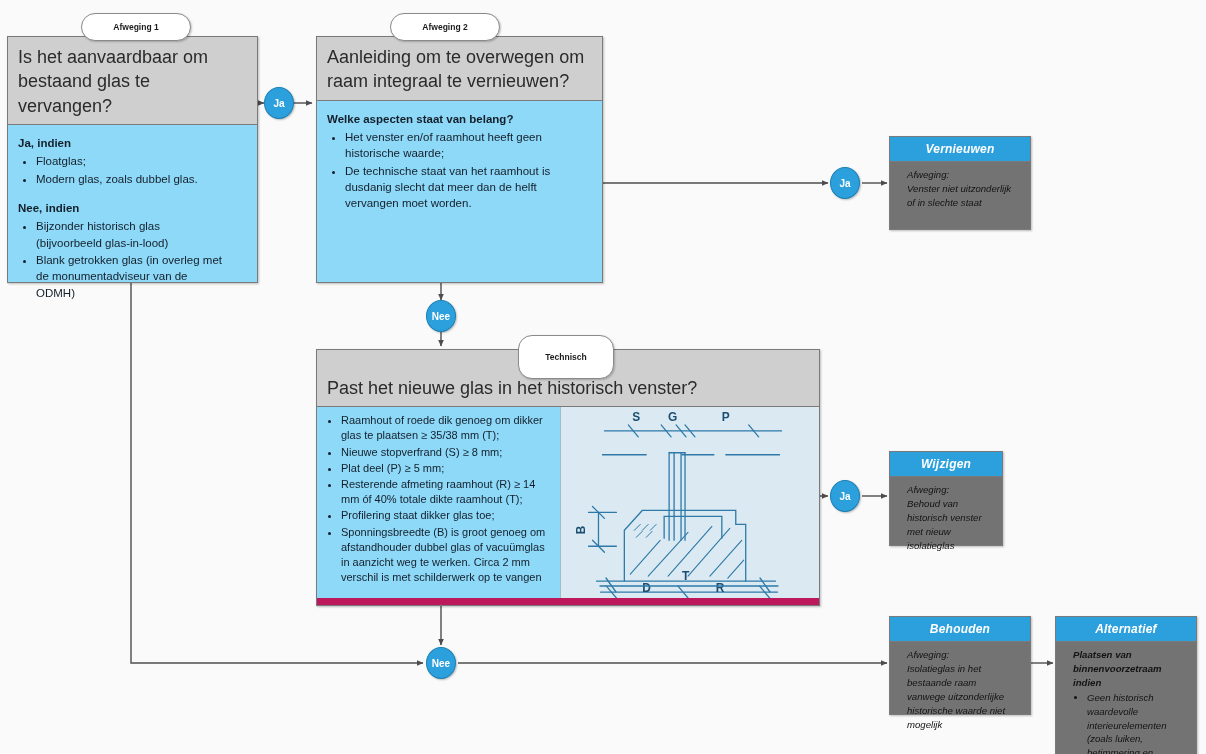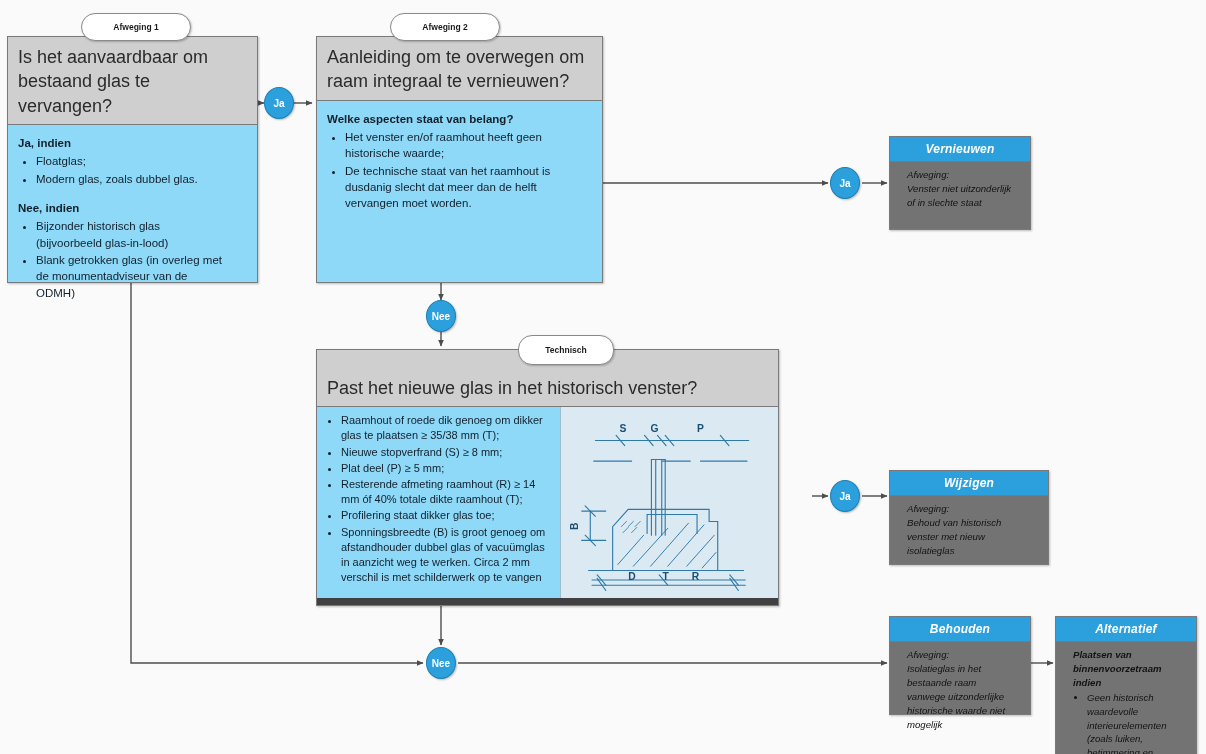--- a/index.html
+++ b/index.html
@@ -153,21 +153,21 @@
       <line x1="1030" y1="659" x2="1053" y2="659" marker-end="url(#arrow)"></line>
     </g>
   </svg>
 
   <div class="tab" style="left:81px;top:9px;width:110px;height:28px;">
     <span>Afweging 1</span>
   </div>
   <div class="tab" style="left:390px;top:9px;width:110px;height:28px;">
     <span>Afweging 2</span>
   </div>
-  <div class="tab" style="left:518px;top:331px;width:96px;height:30px;">
+  <div class="tab" style="left:518px;top:331px;width:96px;height:44px;">
     <span>Technisch</span>
   </div>
 
   <div class="qbox" style="left:7px;top:32px;width:251px;height:247px;">
     <div class="qhead">Is het aanvaardbaar om bestaand glas te vervangen?</div>
     <div class="qbody">
       <span class="bold">Ja, indien</span>
       <ul>
         <li>Floatglas;</li>
         <li>Modern glas, zoals dubbel glas.</li>
@@ -185,21 +185,21 @@
     <div class="qhead">Aanleiding om te overwegen om raam integraal te vernieuwen?</div>
     <div class="qbody">
       <span class="bold">Welke aspecten staat van belang?</span>
       <ul>
         <li>Het venster en/of raamhout heeft geen historische waarde;</li>
         <li>De technische staat van het raamhout is dusdanig slecht dat meer dan de helft vervangen moet worden.</li>
       </ul>
     </div>
   </div>
 
-  <div class="qbox" style="left:316px;top:345px;width:463px;height:257px;background:#404040;">
+  <div class="qbox" style="left:316px;top:345px;width:504px;height:257px;background:#be185d;">
     <div class="qhead" style="padding-top:26px;">Past het nieuwe glas in het historisch venster?</div>
     <div style="display:flex;height:191px;">
       <div class="qbody" style="width:243px;background:#8ed8f8;padding:6px 8px 6px 8px;font-size:11px;line-height:1.38;">
         <ul style="padding-left:16px;">
           <li>Raamhout of roede dik genoeg om dikker glas te plaatsen ≥ 35/38 mm (T);</li>
           <li>Nieuwe stopverfrand (S) ≥ 8 mm;</li>
           <li>Plat deel (P) ≥ 5 mm;</li>
           <li>Resterende afmeting raamhout (R) ≥ 14 mm óf 40% totale dikte raamhout (T);</li>
           <li>Profilering staat dikker glas toe;</li>
           <li>Sponningsbreedte (B) is groot genoeg om afstandhouder dubbel glas of vacuümglas in aanzicht weg te werken. Circa 2 mm verschil is met schilderwerk op te vangen</li>
@@ -305,21 +305,21 @@
   </div>
 
   <div class="rbox" style="left:889px;top:132px;width:142px;height:94px;">
     <div class="rhead">Vernieuwen</div>
     <div class="rbody">
       <div>Afweging:</div>
       <div>Venster niet uitzonderlijk of in slechte staat</div>
     </div>
   </div>
 
-  <div class="rbox" style="left:889px;top:447px;width:160px;height:95px;margin-top:19px;">
+  <div class="rbox" style="left:889px;top:447px;width:114px;height:95px;">
     <div class="rhead">Wijzigen</div>
     <div class="rbody">
       <div>Afweging:</div>
       <div>Behoud van historisch venster met nieuw isolatieglas</div>
     </div>
   </div>
 
   <div class="rbox" style="left:889px;top:612px;width:142px;height:99px;">
     <div class="rhead">Behouden</div>
     <div class="rbody">

